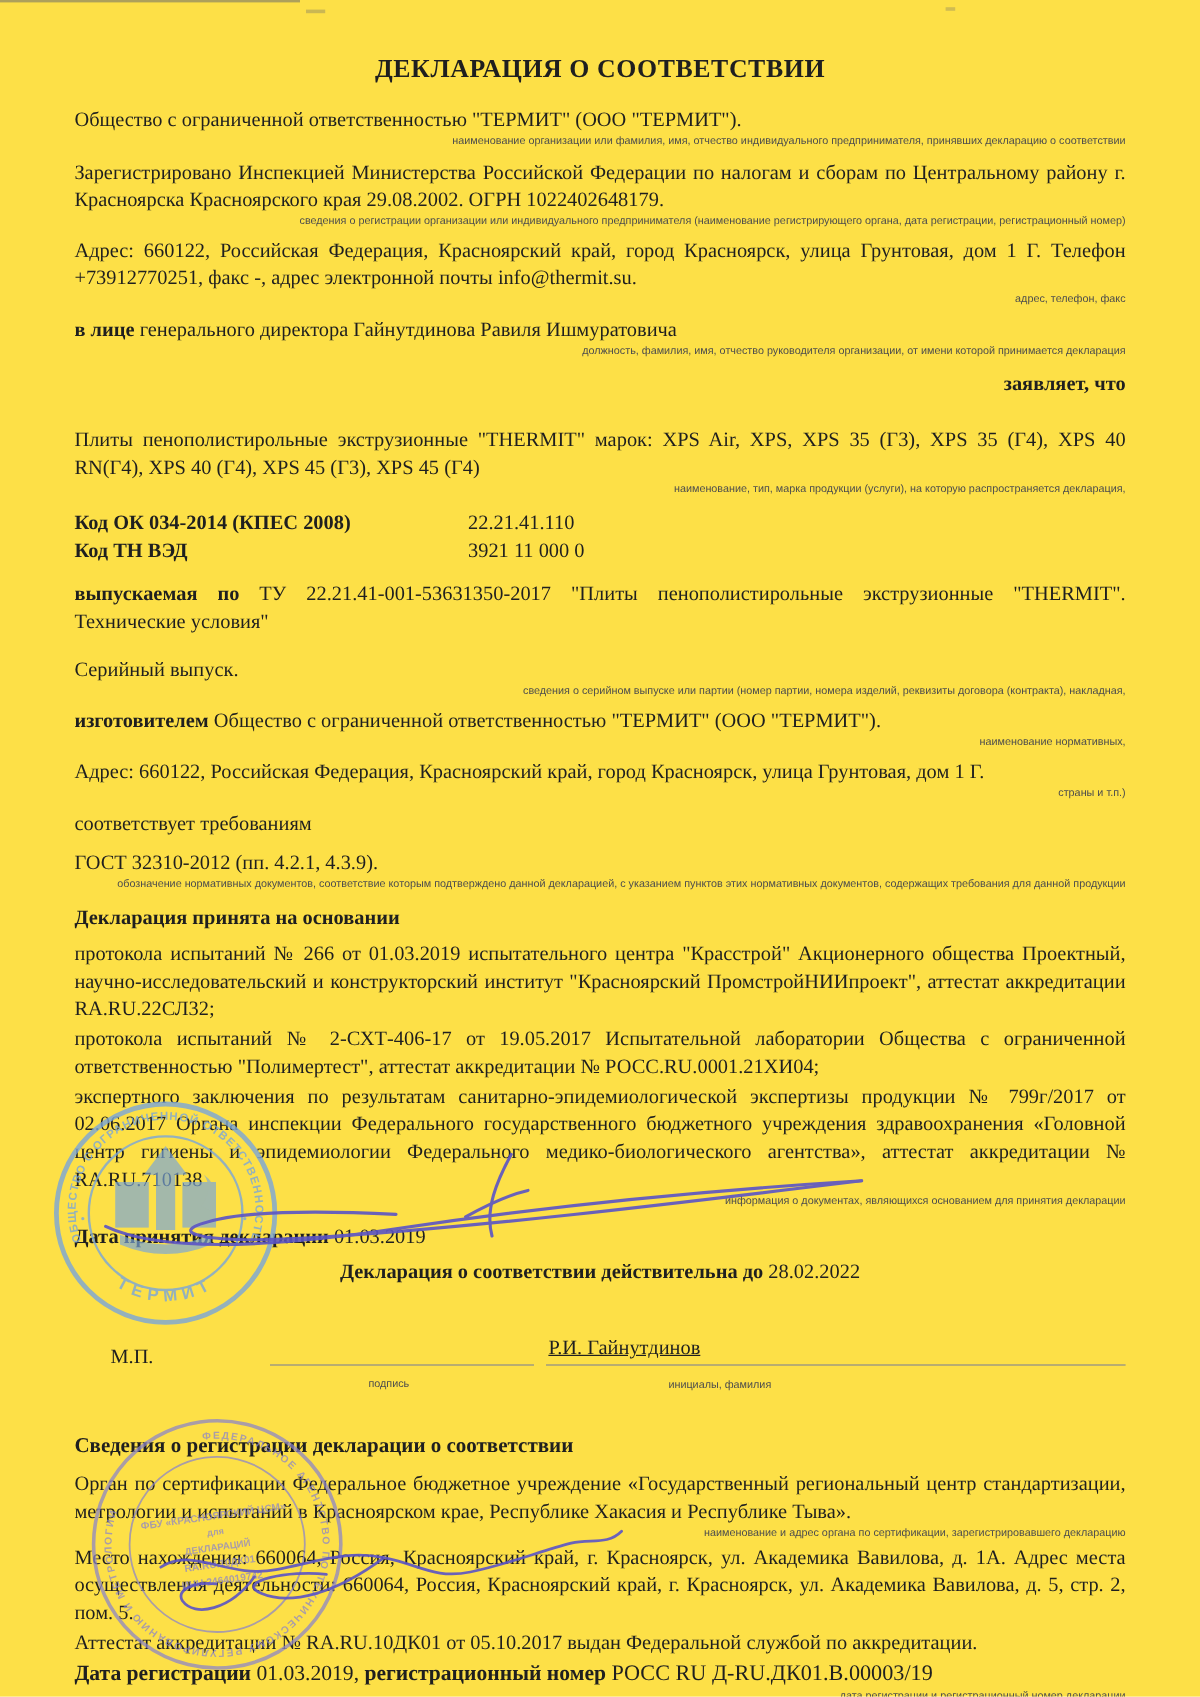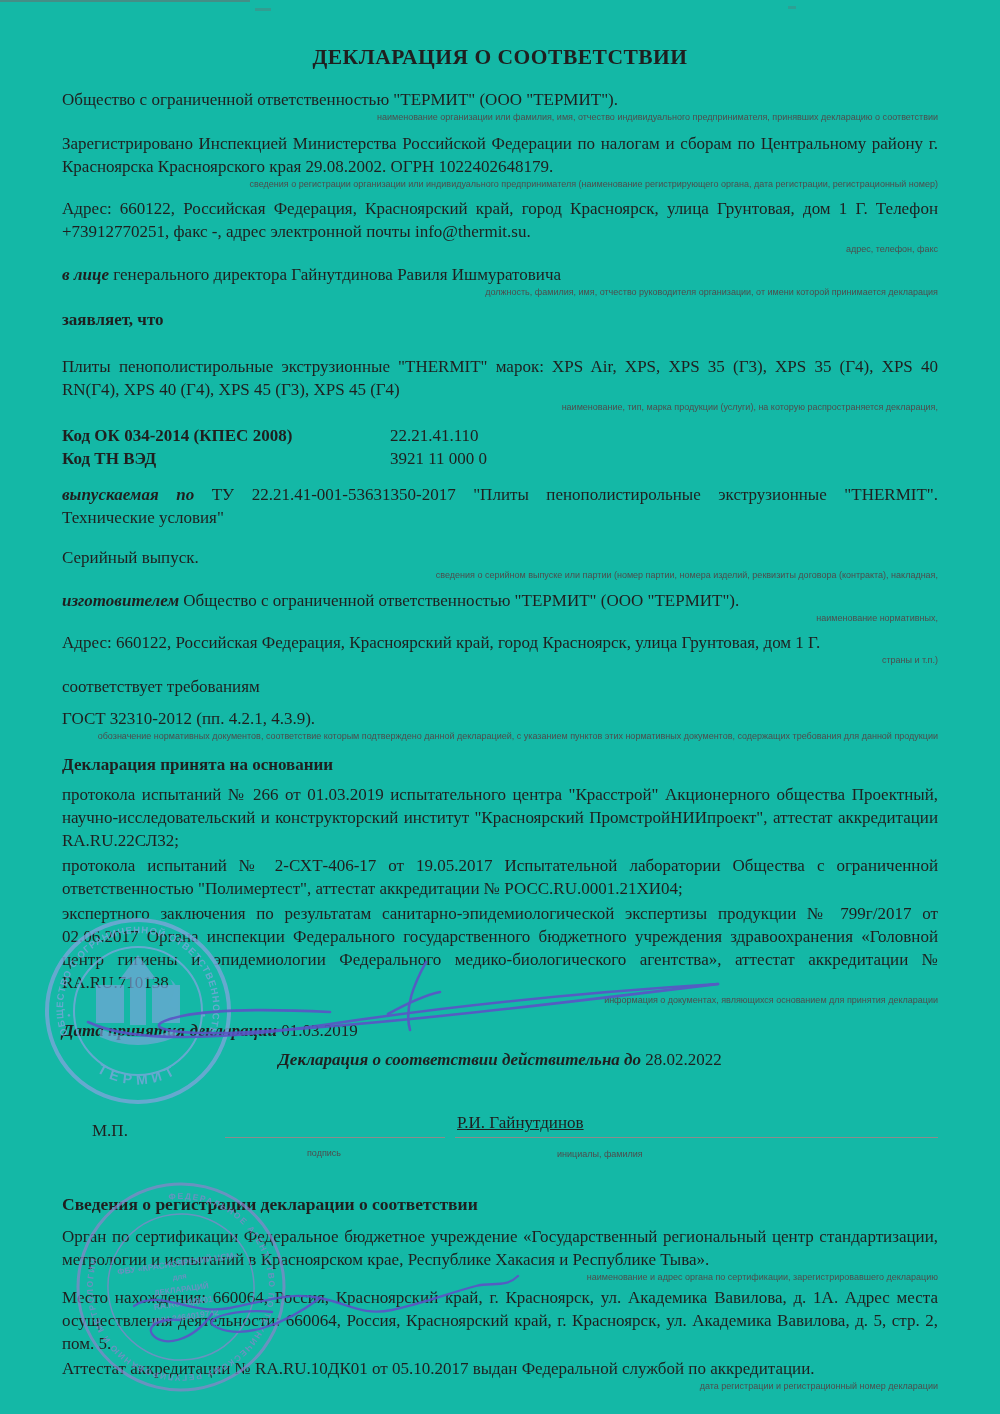--- a/index.html
+++ b/index.html
@@ -1,20 +1,20 @@
 <!DOCTYPE html>
 <html lang="ru"><head>
 <meta charset="utf-8">
 <style>
   html,body{margin:0;padding:0;background:#ffffff;}
   .page{
     position:relative;
     width:1000px;height:1414px;
     margin:0 auto;
-    background:#14b8a6;
+    background:#fde047;
     box-sizing:border-box;
     padding:0 62px;
     font-family:"Liberation Serif", serif;
     font-size:17px;line-height:23px;
     color:#1f1f1f;
     overflow:hidden;
   }
   .title{
     padding-top:44px;
     text-align:center;
@@ -24,21 +24,21 @@
   }
   .p{ text-align:justify; margin:0; }
   .pl{ text-align:left; margin:0; }
   .cap{
     font-family:"Liberation Sans", sans-serif;
     font-size:9px;line-height:11px;
     color:#4d4d4d;
     text-align:right;
     margin:1px 0 0 0;
   }
-  b{ font-weight:bold;font-style:italic; }
+  b{ font-weight:bold; }
   .codes{ margin-top:11px; }
   .coderow{ display:flex; }
   .coderow .lbl{ width:328px; font-weight:bold; }
   .h2{
     text-align:left; font-weight:bold; font-size:17.5px; margin:0;
   }
   .regline{ font-size:18px; line-height:24px; }
   .regline .regnum{ font-size:18.5px; font-weight:normal; }
   .sigblock{ position:relative; }
   .sigline{ position:absolute; height:1px; background:#8c8c8c; }
@@ -68,21 +68,21 @@
 
   <p class="p" style="margin-top:9px;">Зарегистрировано Инспекцией Министерства Российской Федерации по налогам и сборам по Центральному району г. Красноярска Красноярского края 29.08.2002. ОГРН 1022402648179.</p>
   <p class="cap">сведения о регистрации организации или индивидуального предпринимателя (наименование регистрирующего органа, дата регистрации, регистрационный номер)</p>
 
   <p class="p" style="margin-top:7px;">Адрес: 660122, Российская Федерация, Красноярский край, город Красноярск, улица Грунтовая, дом 1 Г. Телефон +73912770251, факс -, адрес электронной почты info@thermit.su.</p>
   <p class="cap">адрес, телефон, факс</p>
 
   <p class="pl" style="margin-top:8px;"><b>в лице</b> <span>генерального директора Гайнутдинова Равиля Ишмуратовича</span></p>
   <p class="cap">должность, фамилия, имя, отчество руководителя организации, от имени которой принимается декларация</p>
 
-  <p class="pl" style="margin-top:10px;font-weight:bold;">заявляет, что</p>
+  <p class="pl" style="margin-top:10px;font-weight:bold;text-align:right;">заявляет, что</p>
 
   <p class="p" style="margin-top:24px;">Плиты пенополистирольные экструзионные "THERMIT" марок: XPS Air, XPS, XPS 35 (Г3), XPS 35 (Г4), XPS 40 RN(Г4), XPS 40 (Г4), XPS 45 (Г3), XPS 45 (Г4)</p>
   <p class="cap">наименование, тип, марка продукции (услуги), на которую распространяется декларация,</p>
 
   <div class="codes">
     <div class="coderow">
       <span class="lbl">Код ОК 034-2014 (КПЕС 2008)</span>
       <span>22.21.41.110</span>
     </div>
     <div class="coderow">
@@ -128,20 +128,21 @@
 
   <p class="h2" style="margin-top:16px;">Сведения о регистрации декларации о соответствии</p>
 
   <p class="p" style="margin-top:9px;">Орган по сертификации Федеральное бюджетное учреждение «Государственный региональный центр стандартизации, метрологии и испытаний в Красноярском крае, Республике Хакасия и Республике Тыва».</p>
   <p class="cap">наименование и адрес органа по сертификации, зарегистрировавшего декларацию</p>
 
   <p class="p" style="margin-top:3px;">Место нахождения: 660064, Россия, Красноярский край, г. Красноярск, ул. Академика Вавилова, д. 1А. Адрес места осуществления деятельности: 660064, Россия, Красноярский край, г. Красноярск, ул. Академика Вавилова, д. 5, стр. 2, пом. 5.</p>
 
   <p class="pl" style="margin-top:2px;">Аттестат аккредитации № RA.RU.10ДК01 от 05.10.2017 выдан Федеральной службой по аккредитации.</p>
 
+  <p class="pl regline" style="margin-top:2px;"><b>Дата регистрации</b> <span>01.03.2019,</span> <b>регистрационный номер</b> <span class="regnum">РОСС RU Д-RU.ДК01.В.00003/19</span></p>
   <p class="cap">дата регистрации и регистрационный номер декларации</p>
 
   <div class="sigblock" style="height:90px;">
     
     
     
     
     
     
   </div>

